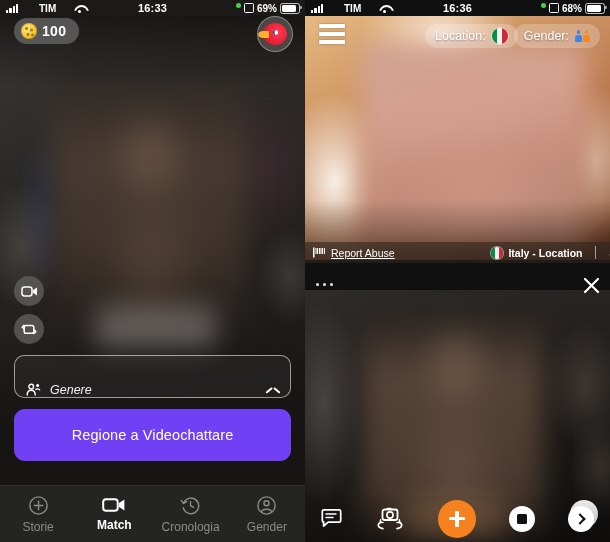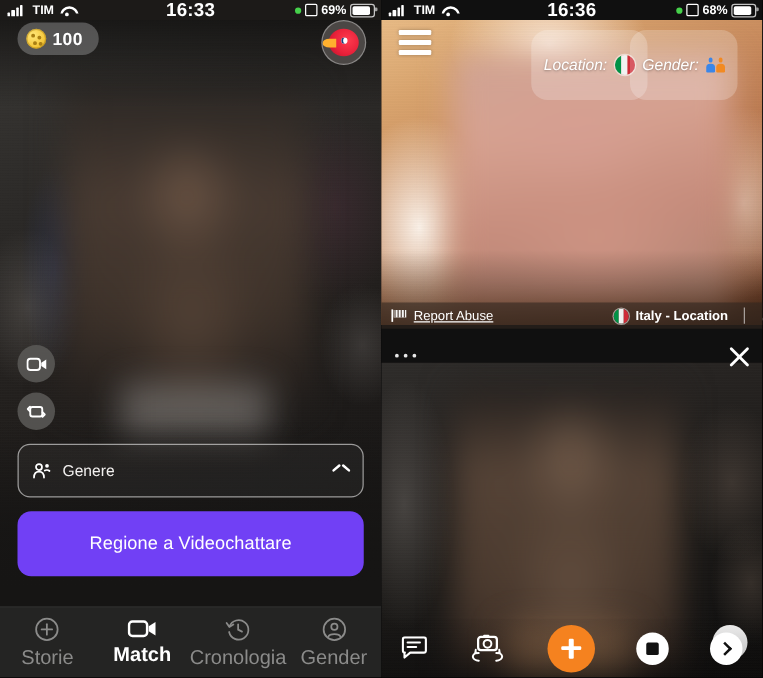--- a/index.html
+++ b/index.html
@@ -3,23 +3,23 @@
 <meta charset="utf-8">
 <style>
   html,body{margin:0;padding:0;background:#000;}
   body{width:610px;height:542px;overflow:hidden;font-family:"Liberation Sans",sans-serif;}
   .screen{position:relative;width:610px;height:542px;display:flex;}
 
   
   .panel{position:relative;width:305px;height:542px;overflow:hidden;background:#000;}
   .statusbar{position:relative;height:16px;width:100%;display:flex;align-items:center;
     color:#fff;font-size:10px;font-weight:bold;z-index:40;}
-  .sb-left{position:absolute;left:6px;display:flex;align-items:center;gap:5px;}
-  .sb-center{position:absolute;left:0;right:0;text-align:center;font-size:15px;letter-spacing:.2px;}
-  .sb-right{position:absolute;right:5px;display:flex;align-items:center;gap:3px;}
+  .sb-left{position:absolute;left:6px;display:flex;align-items:center;gap:18px;}
+  .sb-center{position:absolute;left:0;right:0;text-align:center;font-size:11px;letter-spacing:.2px;}
+  .sb-right{position:absolute;right:5px;display:flex;align-items:flex-start;gap:3px;}
   .bars{display:inline-block;width:15px;height:9px;position:relative;}
   .bars i{position:absolute;bottom:0;width:2.4px;background:#fff;border-radius:.5px;}
   .bars i:nth-child(1){left:0;height:3px;}
   .bars i:nth-child(2){left:3.3px;height:4.6px;}
   .bars i:nth-child(3){left:6.6px;height:6.4px;}
   .bars i:nth-child(4){left:9.9px;height:8.2px;}
   .wifi{display:inline-block;width:11px;height:9px;position:relative;}
   .wifi::before{content:"";position:absolute;left:0;top:1px;width:11px;height:11px;
     border:2px solid #fff;border-radius:50%;clip-path:polygon(0 0,100% 0,100% 42%,0 42%);}
   .wifi::after{content:"";position:absolute;left:4px;top:6.5px;width:3px;height:3px;background:#fff;border-radius:50%;}
@@ -78,35 +78,35 @@
   .avatar .bird::after{content:"";position:absolute;left:10px;top:7px;width:5px;height:5px;border-radius:50%;
     background:#fff;box-shadow:inset 1.5px 0 0 #19407d;}
 
   .sidebtns{position:absolute;left:14px;top:276px;z-index:20;display:flex;flex-direction:column;gap:8px;}
   .rndbtn{width:30px;height:30px;border-radius:50%;background:rgba(92,90,88,.85);
     display:flex;align-items:center;justify-content:center;}
   .rndbtn svg{display:block;}
 
   .filters{position:absolute;left:14px;right:14px;top:355px;display:flex;gap:9px;z-index:20;}
   .fbtn{flex:1;height:41px;border:1px solid rgba(255,255,255,.55);border-radius:10px;
-    background:rgba(255,255,255,.045);display:flex;align-items:center;padding:0 11px;gap:8px;}
+    background:rgba(255,255,255,.045);display:flex;align-items:flex-end;padding:0 11px;gap:8px;font-style:italic;}
   .fbtn .flabel{color:#f2f0ef;font-size:12.5px;flex:1;}
   .chev{width:13px;height:8px;position:relative;}
   .chev::before,.chev::after{content:"";position:absolute;top:3px;width:8px;height:1.7px;background:#fff;border-radius:1px;}
   .chev::before{left:-.5px;transform:rotate(-40deg);transform-origin:left center;}
   .chev::after{right:-.5px;transform:rotate(40deg);transform-origin:right center;}
 
   .cta{position:absolute;left:14px;right:14px;top:409px;height:52px;border-radius:11px;
     background:#7140f5;display:flex;align-items:center;justify-content:center;z-index:20;}
   .cta span{color:#fff;font-size:14.5px;font-weight:500;letter-spacing:.1px;}
 
   .tabbar{position:absolute;left:0;bottom:0;width:305px;height:56px;background:#242423;
     display:flex;align-items:center;z-index:30;border-top:1px solid rgba(255,255,255,.05);}
   .tab{flex:1;display:flex;flex-direction:column;align-items:center;gap:4px;}
-  .tab .tlabel{font-size:16px;color:#8b8b8a;}
+  .tab .tlabel{font-size:12px;color:#8b8b8a;}
   .tab.active .tlabel{color:#fff;font-weight:bold;}
   .tab svg{display:block;}
 
   
   #right{background:#101010;}
   .rtop{position:absolute;left:0;top:16px;width:305px;height:244px;overflow:hidden;}
   .rtop-bg{position:absolute;inset:0;
     background:
       radial-gradient(ellipse 120px 90px at 44% 8%, rgba(255,240,228,.85), transparent 66%),
       radial-gradient(ellipse 90px 130px at 10% 68%, rgba(255,250,244,.92), transparent 68%),
@@ -120,24 +120,24 @@
       radial-gradient(ellipse 110px 90px at 52% 74%, rgba(206,148,132,.92), transparent 74%),
       linear-gradient(170deg,#cfa394 0%,#d6a190 30%,#c68c7c 62%,#b98877 85%,#9e7a68 100%);
     filter:blur(12px);}
   .rtop-dark{position:absolute;left:0;bottom:0;width:100%;height:60px;
     background:linear-gradient(0deg,rgba(30,18,10,.55),rgba(30,18,10,0));}
 
   .hamburger{position:absolute;left:14px;top:24px;width:26px;z-index:25;}
   .hamburger i{display:block;height:4px;background:#fff;border-radius:1px;margin-bottom:4px;
     box-shadow:0 0 3px rgba(0,0,0,.3);}
   .pill{position:absolute;top:24px;height:24px;border-radius:13px;background:rgba(255,255,255,.22);
-    display:flex;align-items:center;gap:6px;padding:16px 10px;z-index:25;font-style:italic;}
+    display:flex;align-items:center;gap:6px;padding:0 10px;z-index:25;}
   .pill .ptext{color:#fff;font-size:12.5px;text-shadow:0 1px 2px rgba(0,0,0,.35);}
   #locpill{left:120px;}
-  #genpill{right:20px;}
+  #genpill{right:10px;}
   .flag{width:16px;height:16px;border-radius:50%;overflow:hidden;display:flex;flex-shrink:0;
     box-shadow:0 0 0 1px rgba(255,255,255,.5);}
   .flag i{flex:1;}
   .flag i:nth-child(1){background:#009246;}
   .flag i:nth-child(2){background:#f1f2f1;}
   .flag i:nth-child(3){background:#ce2b37;}
   .gicons{display:flex;align-items:flex-end;gap:1px;}
   .person{width:7px;height:12px;position:relative;}
   .person::before{content:"";position:absolute;left:1.6px;top:0;width:3.8px;height:3.8px;border-radius:50%;background:currentColor;}
   .person::after{content:"";position:absolute;left:0;top:4.6px;width:7px;height:7.4px;border-radius:3px 3px 1px 1px;background:currentColor;}

